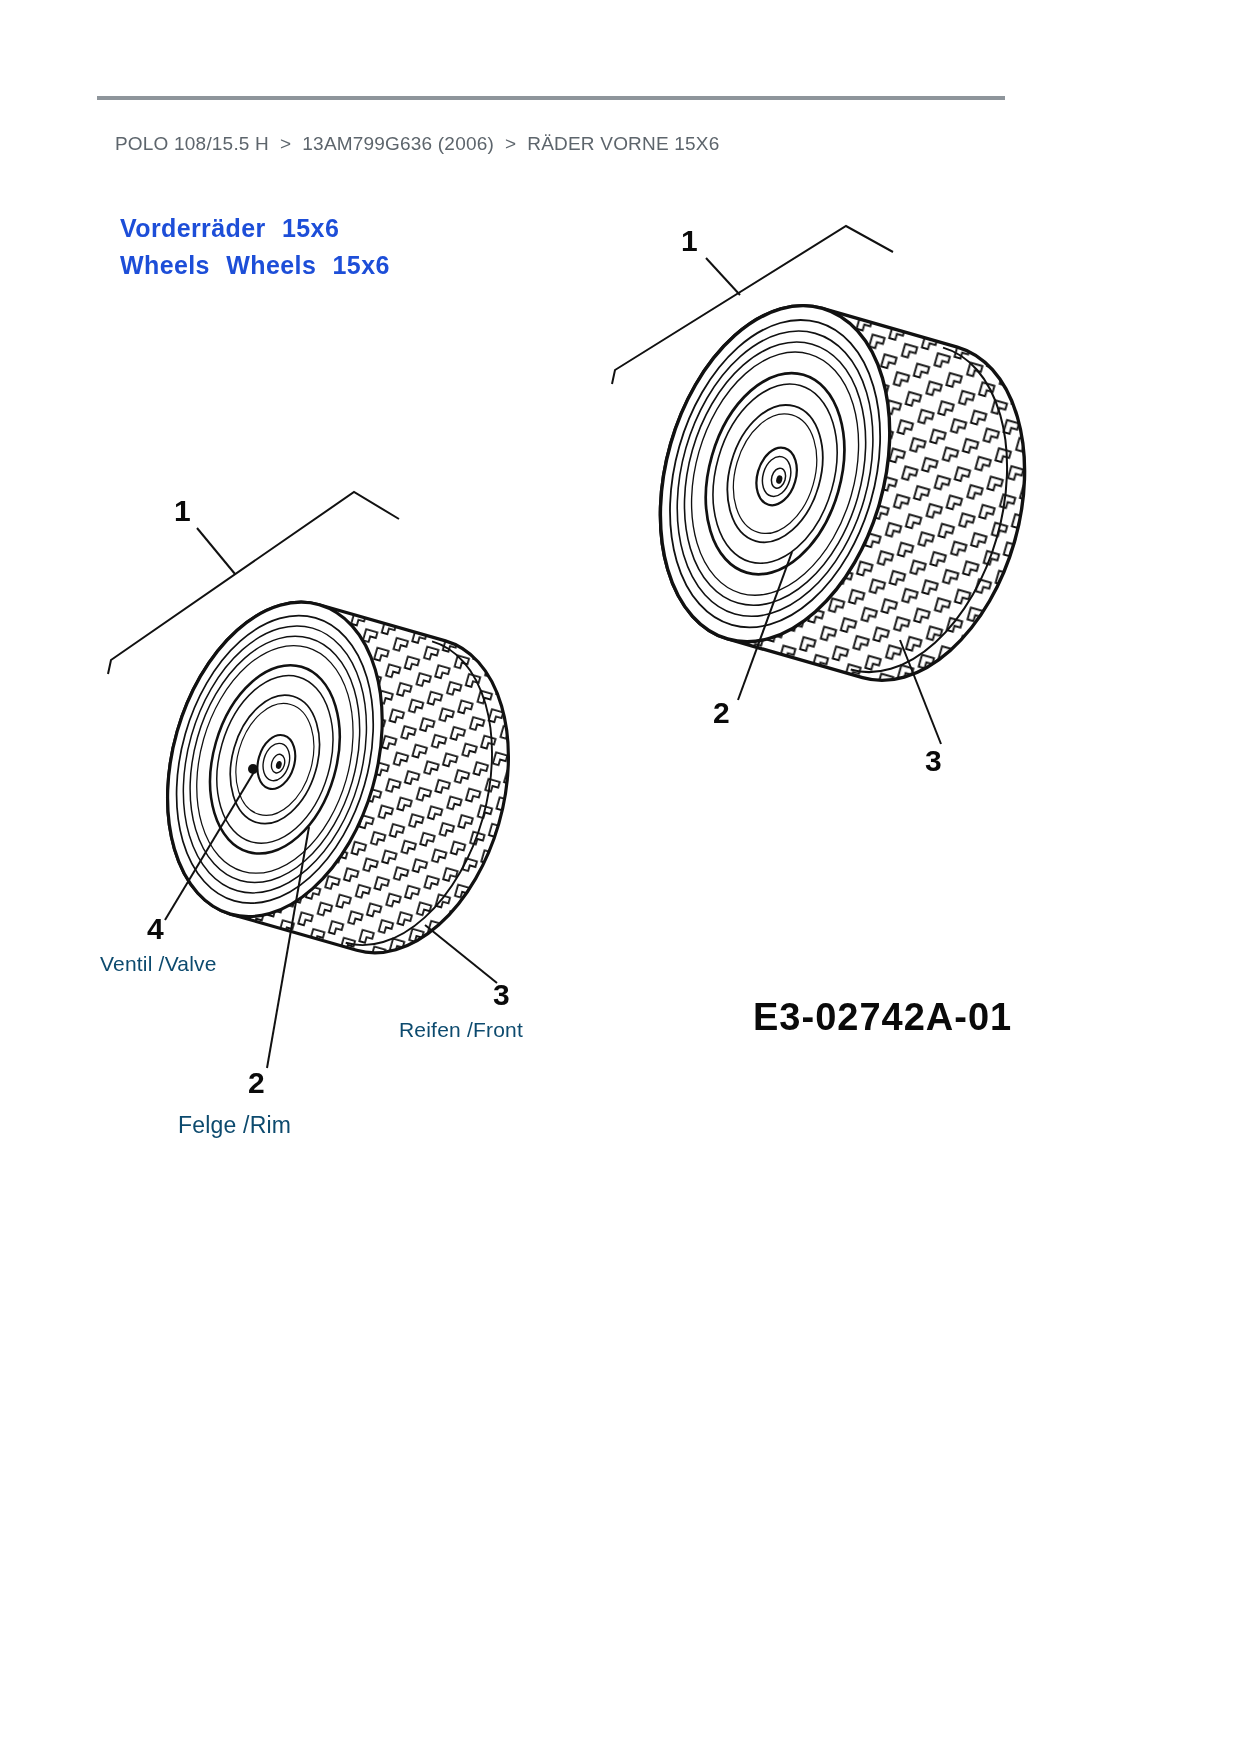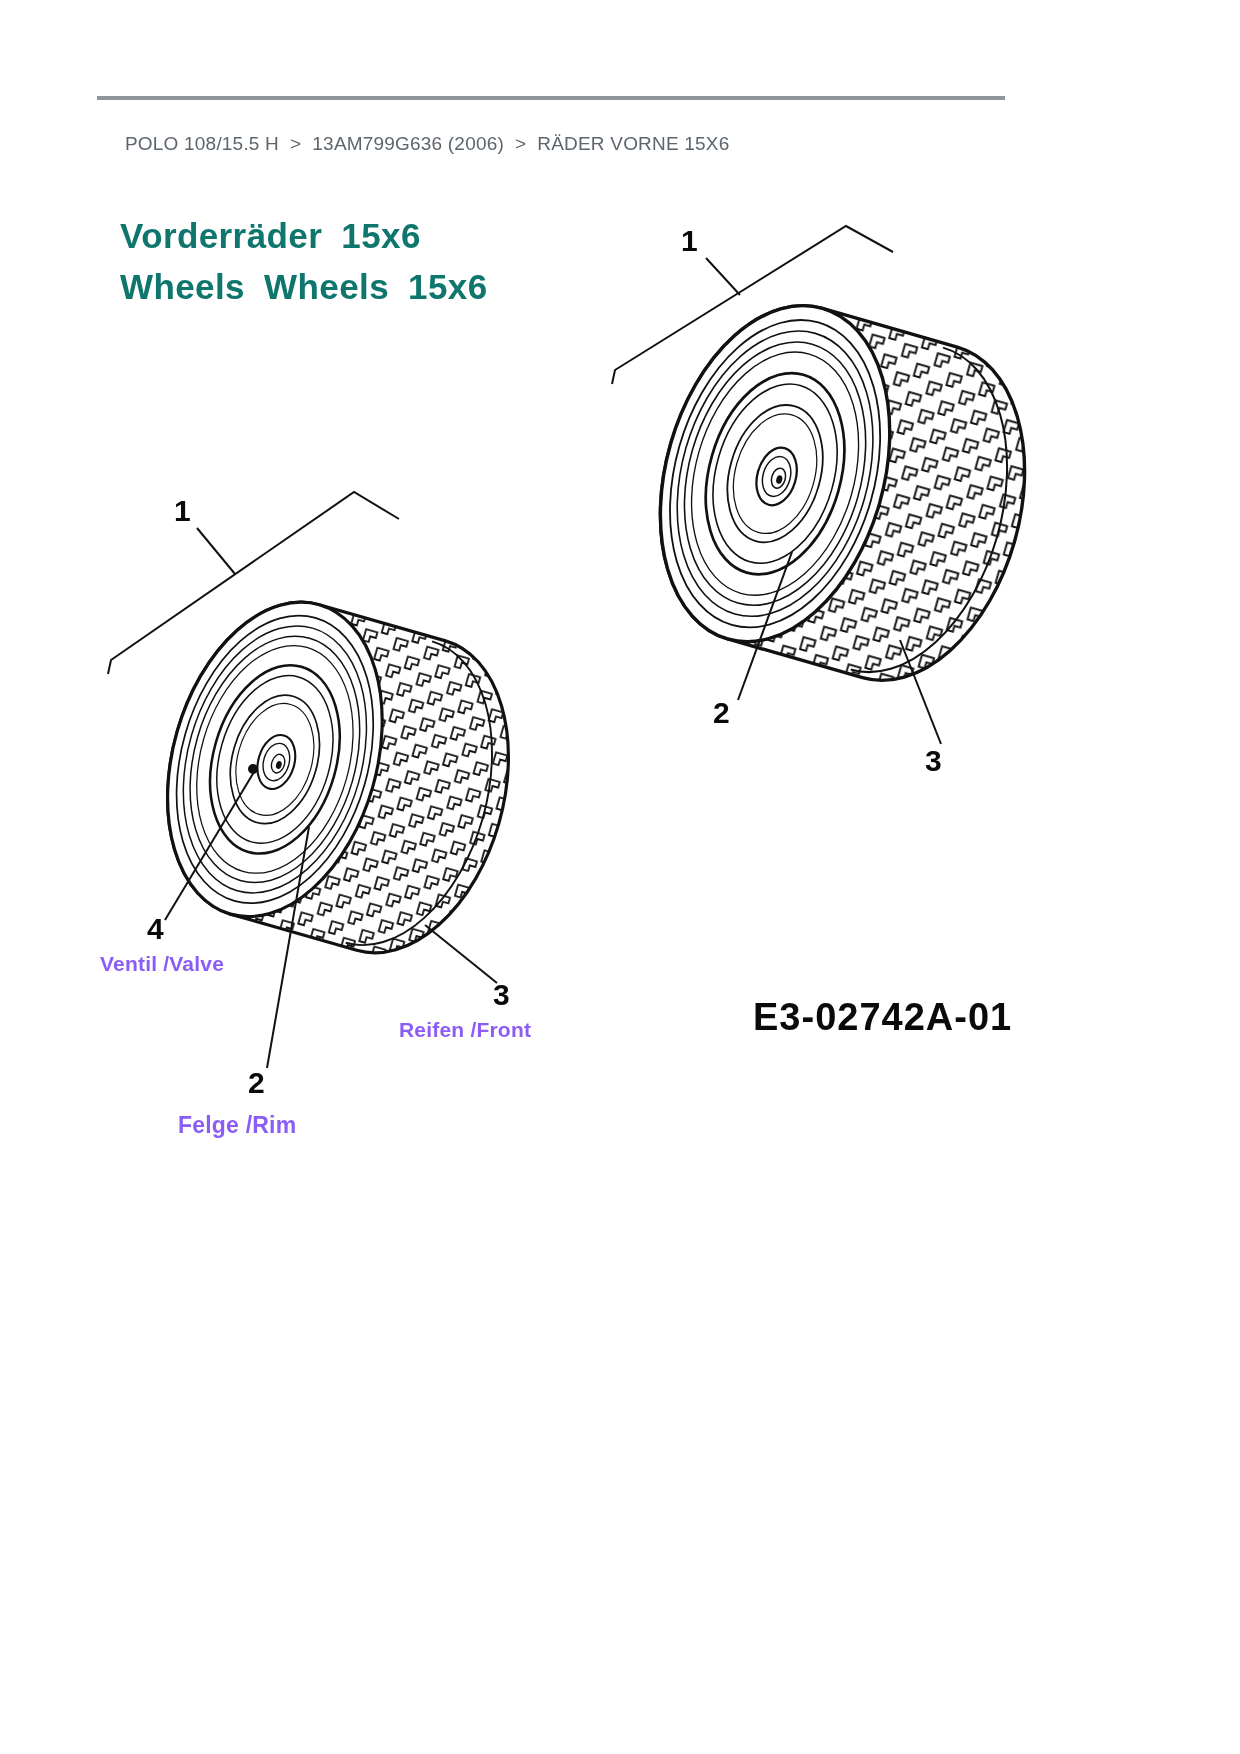--- a/index.html
+++ b/index.html
@@ -12,40 +12,40 @@
     color: #0b0b0b;
   }
   .abs { position: absolute; }
 
   .top-rule {
     left: 97px; top: 96px; width: 908px; height: 4px;
     background: #8e959b;
   }
 
   .breadcrumb {
-    left: 125px; top: 133px;
+    left: 115px; top: 133px;
     font-size: 19px; color: #5d656c;
     letter-spacing: 0.2px;
     white-space: nowrap;
   }
   .breadcrumb .sep { margin: 0 11px; }
   .breadcrumb .crumb { color: #5d656c; text-decoration: none; cursor: pointer; }
 
   .title-block {
     left: 120px; top: 210px;
-    font-size: 35px; font-weight: 700;
+    font-size: 25px; font-weight: 700;
     line-height: 1.46; letter-spacing: 0.4px; word-spacing: 9px;
-    color: #0f766e;
+    color: #1d4ed8;
   }
 
   .callout-num {
     font-size: 30px; font-weight: 700; color: #0a0a0a;
   }
   .part-label {
-    font-size: 21px; font-weight: 700; color: #8b5cf6;
+    font-size: 21px; font-weight: 400; color: #0c4a6e;
     letter-spacing: 0.2px; white-space: nowrap;
   }
   .part-label.rim { font-size: 23px; margin-left: 14px; }
 
   .diagram-code {
     left: 753px; top: 996px;
     font-size: 38px; font-weight: 700; letter-spacing: 1px;
     color: #0a0a0a; white-space: nowrap;
   }
 

